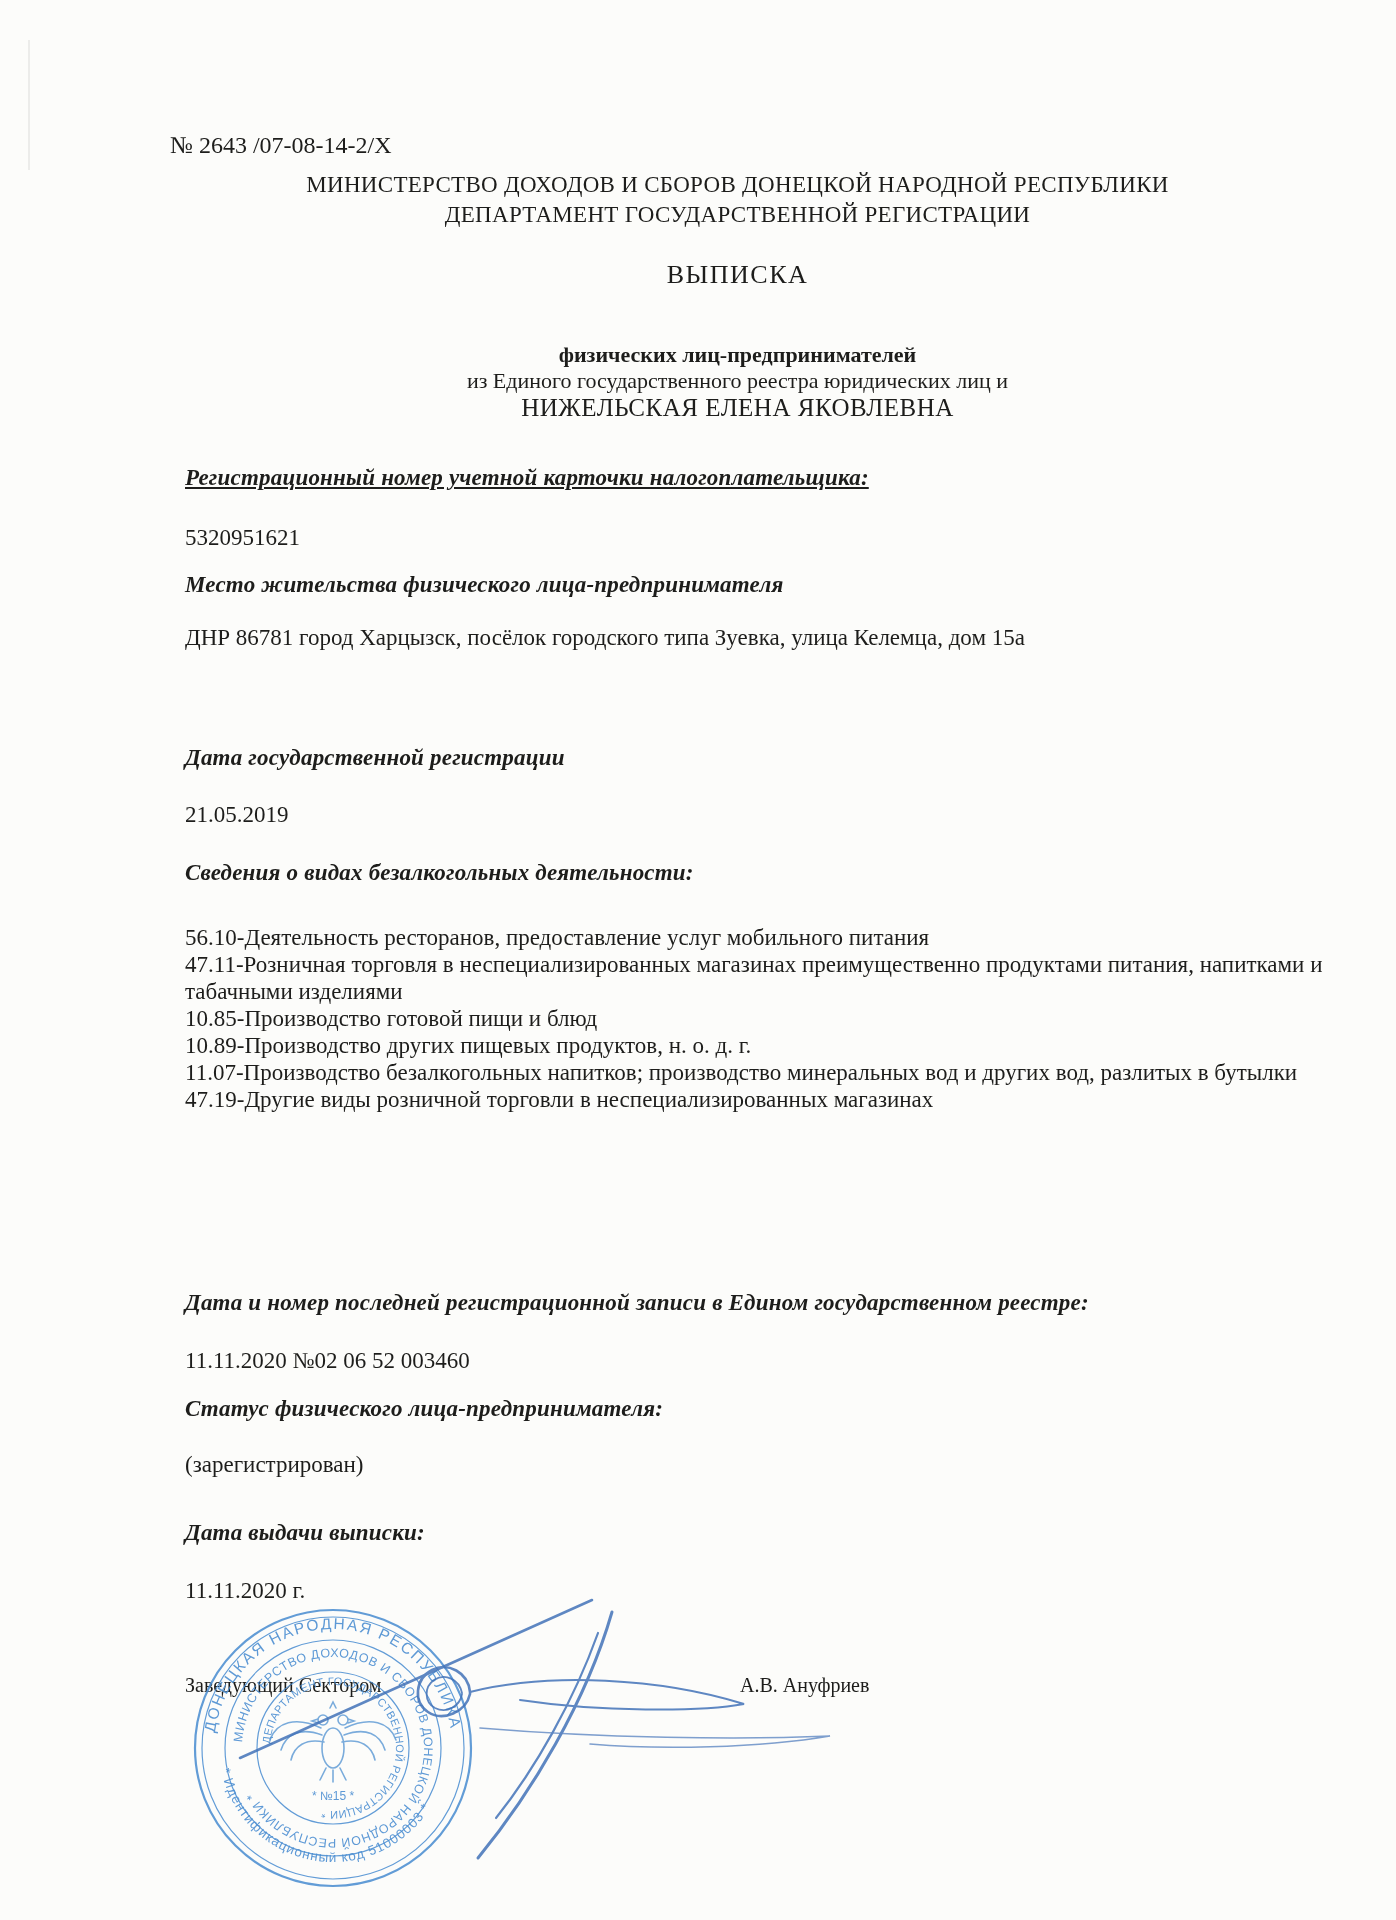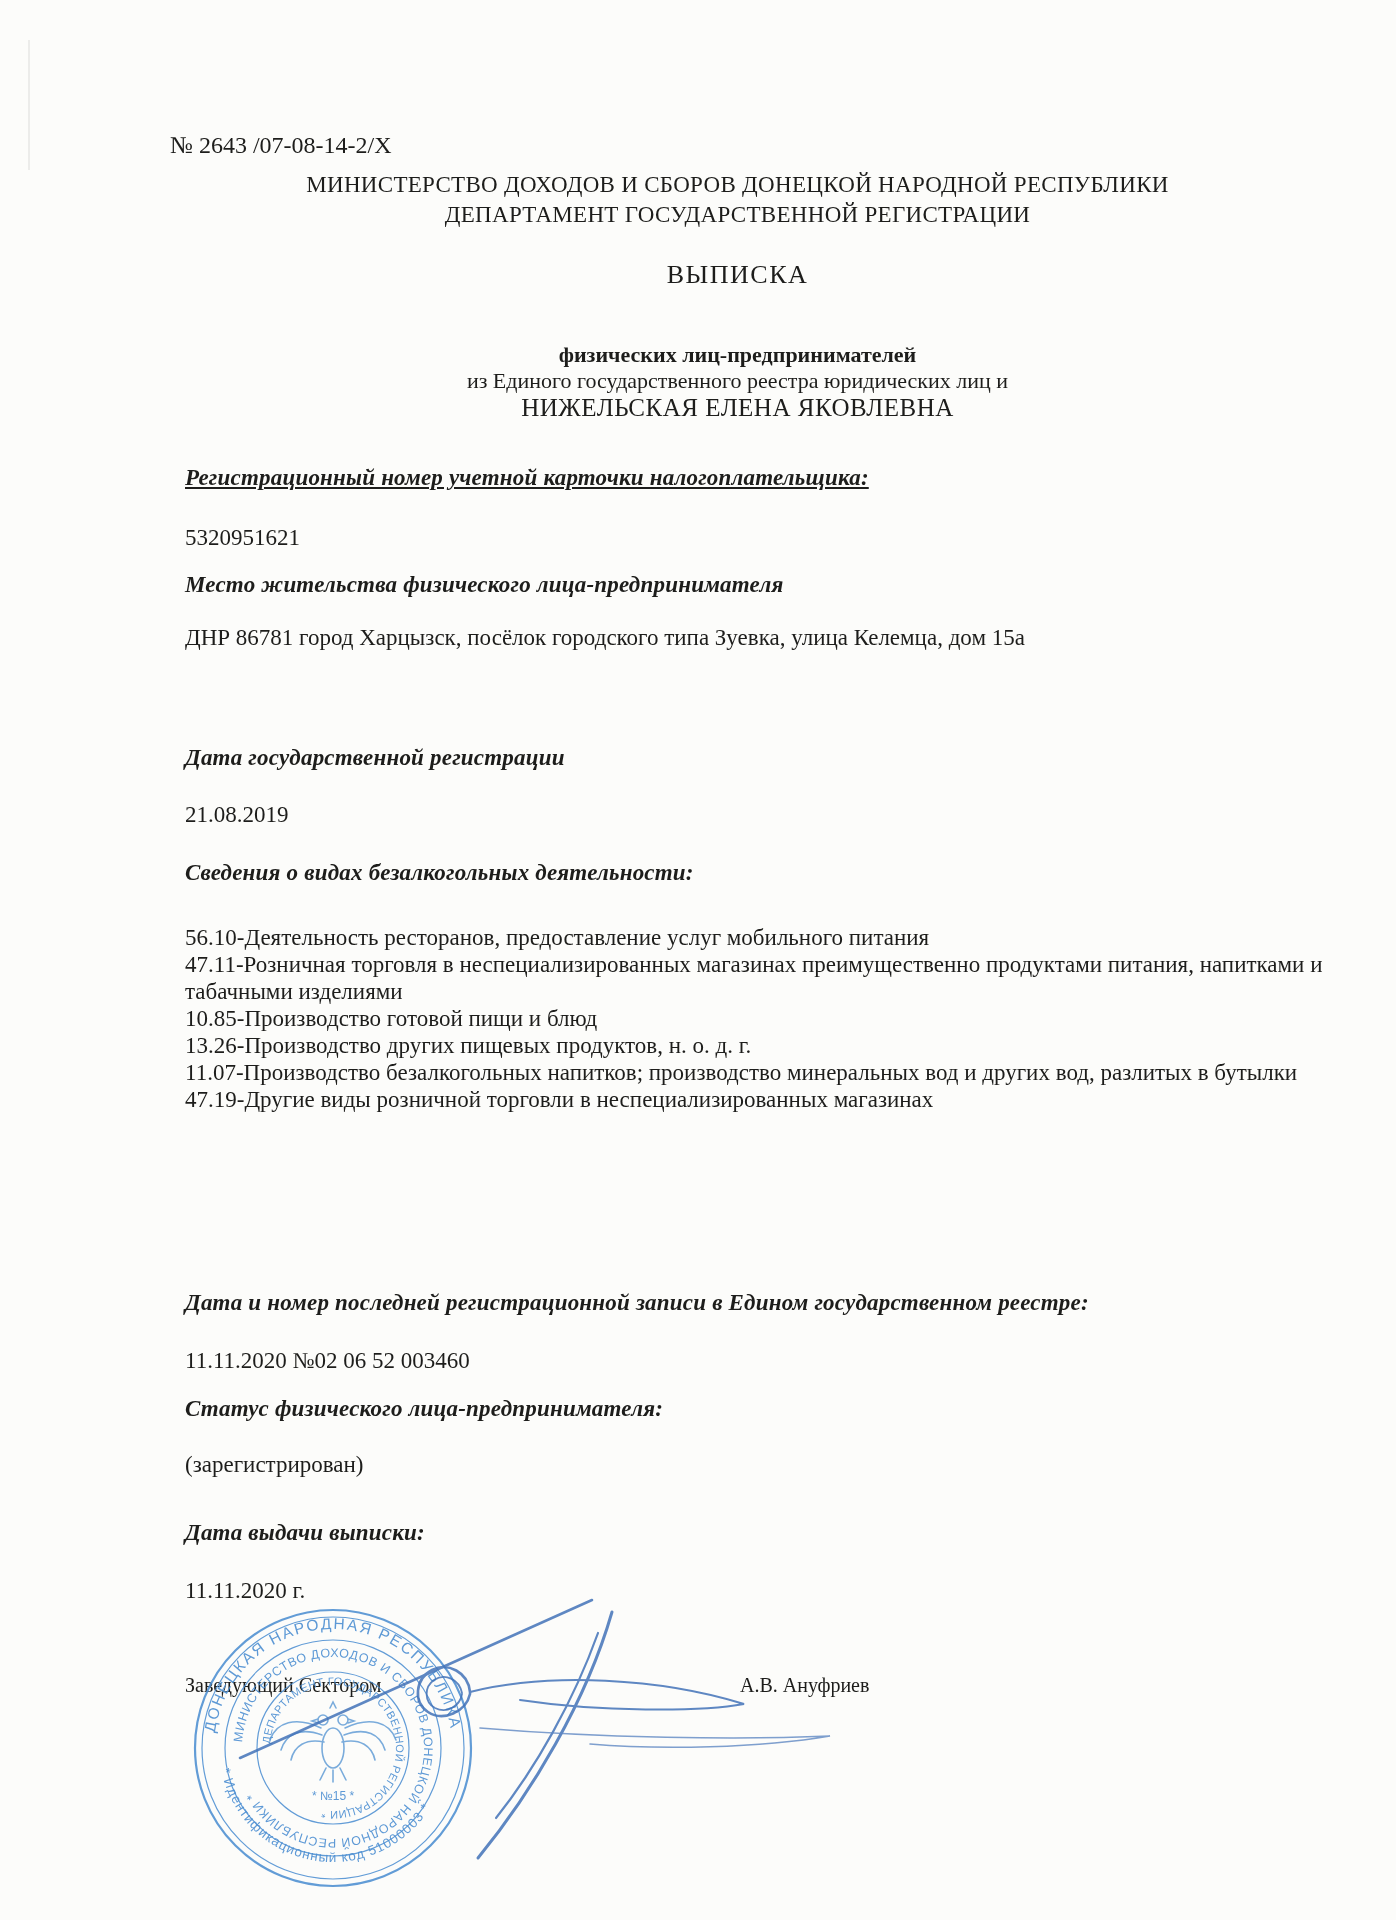--- a/index.html
+++ b/index.html
@@ -53,29 +53,29 @@
 
   <div class="abs hdr person" style="top:394px;">НИЖЕЛЬСКАЯ ЕЛЕНА ЯКОВЛЕВНА</div>
 
   <div class="abs lbl" style="top:465px;text-decoration:underline;">Регистрационный номер учетной карточки налогоплательщика:</div>
   <div class="abs val" style="top:525px;">5320951621</div>
 
   <div class="abs lbl" style="top:572px;">Место жительства физического лица-предпринимателя</div>
   <div class="abs val" style="top:625px;">ДНР 86781 город Харцызск, посёлок городского типа Зуевка, улица Келемца, дом 15а</div>
 
   <div class="abs lbl" style="top:745px;">Дата государственной регистрации</div>
-  <div class="abs val" style="top:802px;">21.08.2019</div>
+  <div class="abs val" style="top:802px;">21.05.2019</div>
 
   <div class="abs lbl" style="top:860px;">Сведения о видах безалкогольных деятельности:</div>
 
   <div class="abs activities">
     <div>56.10-Деятельность ресторанов, предоставление услуг мобильного питания</div>
     <div>47.11-Розничная торговля в неспециализированных магазинах преимущественно продуктами питания, напитками и табачными изделиями</div>
     <div>10.85-Производство готовой пищи и блюд</div>
-    <div>13.26-Производство других пищевых продуктов, н. о. д. г.</div>
+    <div>10.89-Производство других пищевых продуктов, н. о. д. г.</div>
     <div>11.07-Производство безалкогольных напитков; производство минеральных вод и других вод, разлитых в бутылки</div>
     <div>47.19-Другие виды розничной торговли в неспециализированных магазинах</div>
   </div>
 
   <div class="abs lbl" style="top:1290px;">Дата и номер последней регистрационной записи в Едином государственном реестре:</div>
   <div class="abs val" style="top:1348px;">11.11.2020 №02 06 52 003460</div>
 
   <div class="abs lbl" style="top:1396px;">Статус физического лица-предпринимателя:</div>
   <div class="abs val" style="top:1452px;">(зарегистрирован)</div>
 

